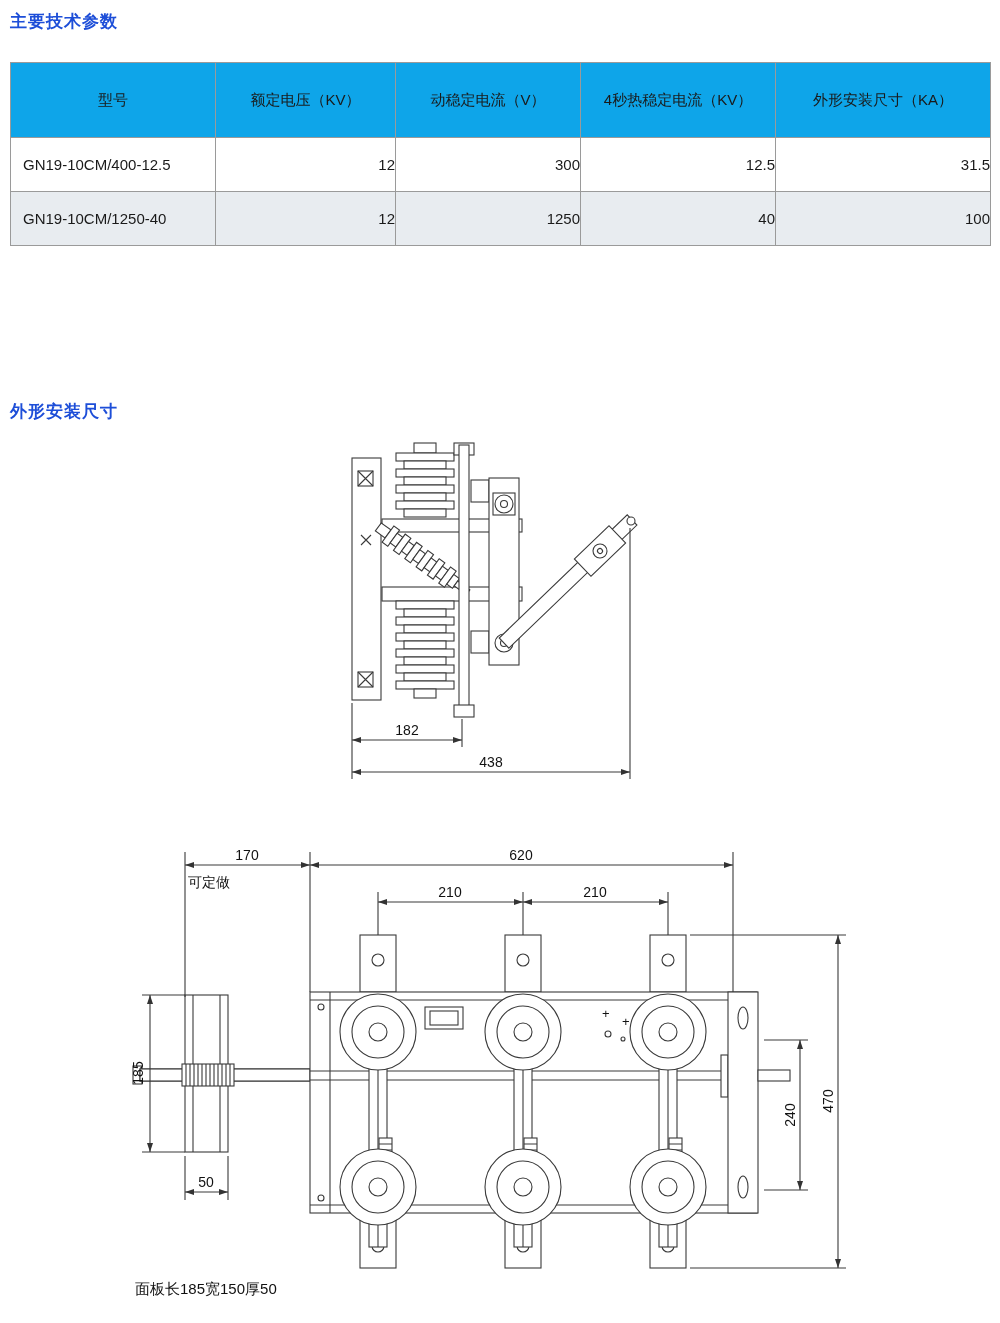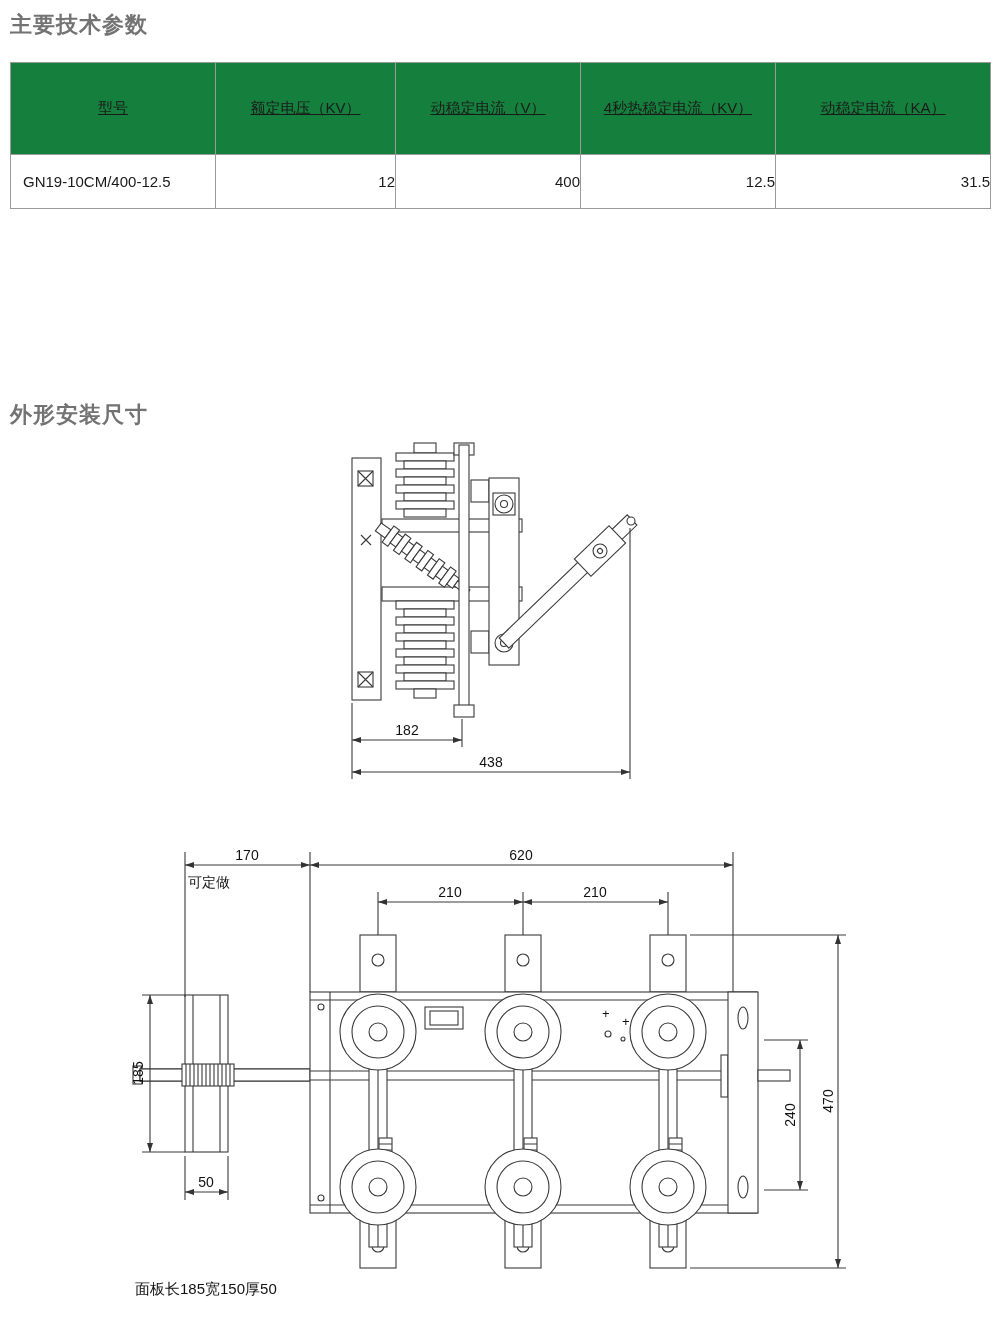--- a/index.html
+++ b/index.html
@@ -4,28 +4,28 @@
 <style>
   * { margin:0; padding:0; box-sizing:border-box; }
   html,body { background:#fff; }
   body {
     width:1000px; height:1323px; position:relative;
     font-family:"Liberation Sans","DejaVu Sans",sans-serif;
     color:#1a1a1a;
   }
   .abs { position:absolute; }
   .section-title {
-    font-size:22px; font-weight:bold; color:#737373; letter-spacing:1px;
+    font-size:17px; font-weight:bold; color:#1d4ed8; letter-spacing:1px;
   }
   table.params { border-collapse:collapse; table-layout:fixed; width:980px; background:#fff; }
   table.params th, table.params td {
     border:1px solid #9a9a9a; text-align:center; vertical-align:middle;
     font-size:15px; font-weight:normal; overflow:hidden;
   }
-  table.params thead th { height:92px; background:#15803d;text-decoration:underline; }
+  table.params thead th { height:75px; background:#0ea5e9; }
   table.params tbody td { height:54px; background:#ffffff;text-align:right; }
   table.params tbody tr:nth-child(even) td { background:#e8ecf0; }
   table.params td.model { text-align:left; padding-left:12px;margin-top:18px; }
   svg { display:block; }
   svg text {
     font-family:"Liberation Sans","DejaVu Sans",sans-serif;
     font-size:14px; fill:#111; stroke:none;
   }
   svg text.note { font-size:15px; }
   svg text.plus { font-size:13px; }
@@ -43,30 +43,37 @@
       <col style="width:185px">
     <col style="width:195px">
       <col style="width:215px">
   </colgroup>
   <thead>
     <tr>
       <th>型号</th>
       <th>额定电压（KV）</th>
       <th>动稳定电流（V）</th>
       <th>4秒热稳定电流（KV）</th>
-      <th>动稳定电流（KA）</th>
+      <th>外形安装尺寸（KA）</th>
     </tr>
   </thead>
   <tbody>
     <tr>
       <td class="model">GN19-10CM/400-12.5</td>
       <td>12</td>
-      <td>400</td>
+      <td>300</td>
       <td>12.5</td>
       <td>31.5</td>
+    </tr>
+    <tr>
+      <td class="model">GN19-10CM/1250-40</td>
+      <td>12</td>
+      <td>1250</td>
+      <td>40</td>
+      <td>100</td>
     </tr>
   </tbody>
 </table>
 
 <div class="abs section-title" style="left:10px; top:400px">外形安装尺寸</div>
 
 <svg class="abs" style="left:335px; top:435px" width="320" height="360" viewBox="0 0 320 360">
   <g stroke="#3a3a3a" stroke-width="1.1" fill="none">
 
     <g>

